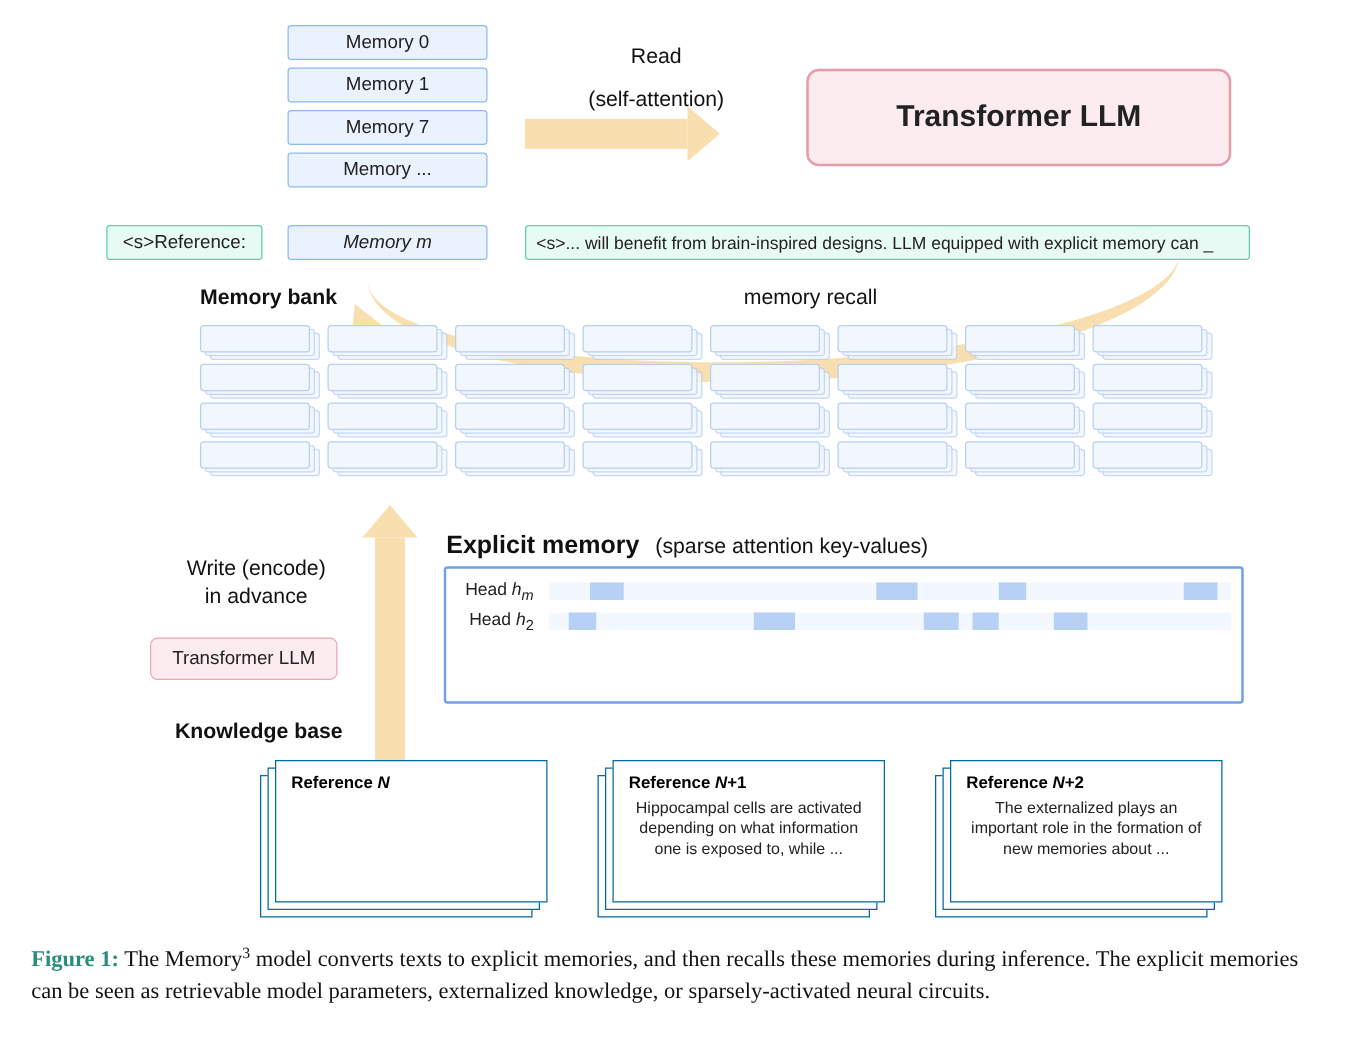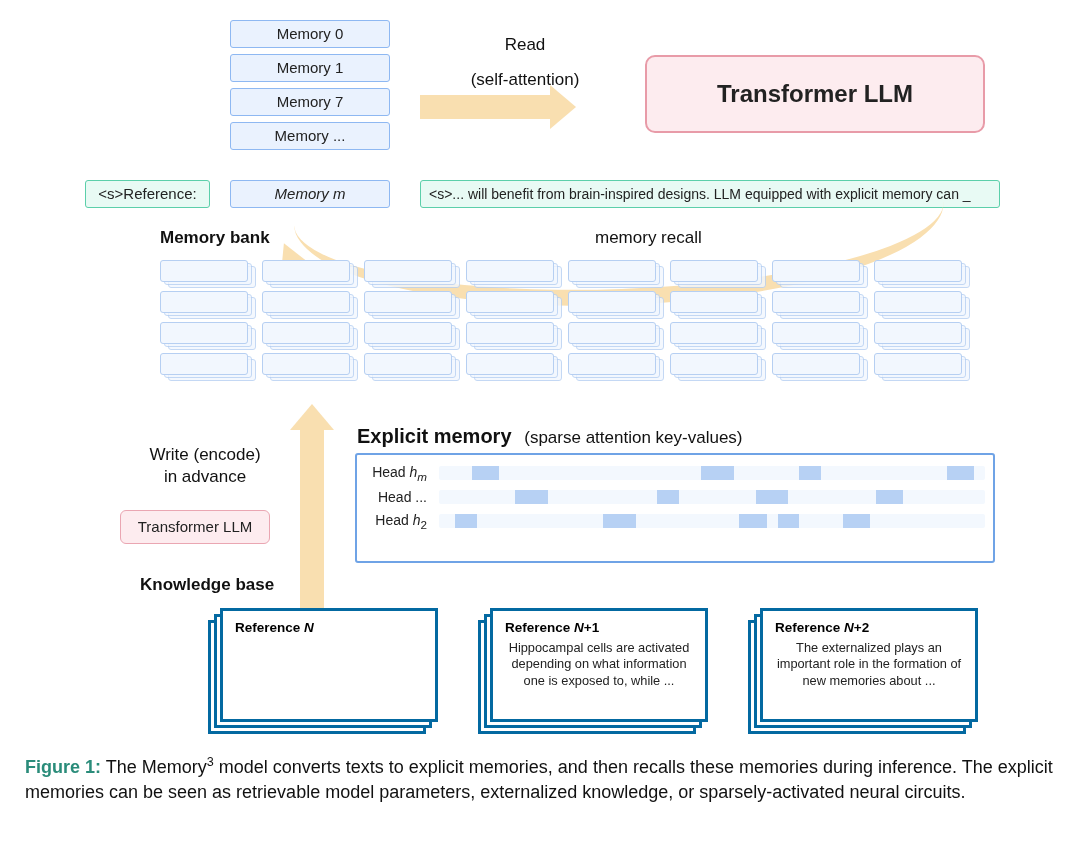--- a/index.html
+++ b/index.html
@@ -94,30 +94,30 @@
   }
   .head-row { display: flex; align-items: center; height: 24px; gap: 6px; }
   .head-label { width: 68px; text-align: right; font-size: 14px; color: #222; padding-right: 6px;}
   .head-track { flex: 1; height: 14px; background: #f3f8fe; position: relative; border-radius: 2px; }
   .kv { position: absolute; top: 0; height: 14px; background: #b7d1f4; }
 
   
   .kb-stack { position: absolute; width: 228px; height: 120px; }
   .kb-paper {
     position: absolute; width: 218px; height: 114px;
-    background: #fff; border: 3px solid #0369a1;
+    background: #fff; border: 1px solid #0369a1;
   }
   .kb-front { padding: 8px 12px; font-size: 13px; line-height: 1.3; }
   .kb-title { font-weight: 700; margin-bottom: 3px; font-size: 13.5px; }
   .kb-body { text-align: center; font-size: 12.8px; color: #222; }
 
   
   .caption {
     width: 1030px;
-    font-family: Liberation Sans, sans-serif;
+    font-family: Liberation Serif, serif;
     font-size: 18px;
     line-height: 1.4;
     color: #111;
     margin-top: 4px;
   }
   .caption .figlabel { color: #2a8c7a; font-weight: 700; }
   sup { font-size: 0.7em; }
 
   
   .arrow-right {
@@ -310,29 +310,20 @@
       <div class="head-row">
         <div class="head-label">Head <i>h<sub>m</sub></i></div>
         <div class="head-track">
           <div class="kv" style="left: 6%; width: 5%;"></div>
           <div class="kv" style="left: 48%; width: 6%;"></div>
           <div class="kv" style="left: 66%; width: 4%;"></div>
           <div class="kv" style="left: 93%; width: 5%;"></div>
         </div>
       </div>
       <div class="head-row">
-        <div class="head-label">Head ...</div>
-        <div class="head-track">
-          <div class="kv" style="left: 14%; width: 6%;"></div>
-          <div class="kv" style="left: 40%; width: 4%;"></div>
-          <div class="kv" style="left: 58%; width: 6%;"></div>
-          <div class="kv" style="left: 80%; width: 5%;"></div>
-        </div>
-      </div>
-      <div class="head-row">
         <div class="head-label">Head <i>h</i><sub>2</sub></div>
         <div class="head-track">
           <div class="kv" style="left: 3%; width: 4%;"></div>
           <div class="kv" style="left: 30%; width: 6%;"></div>
           <div class="kv" style="left: 55%; width: 5%;"></div>
           <div class="kv" style="left: 62%; width: 4%;"></div>
           <div class="kv" style="left: 74%; width: 5%;"></div>
         </div>
       </div>
     </div>

